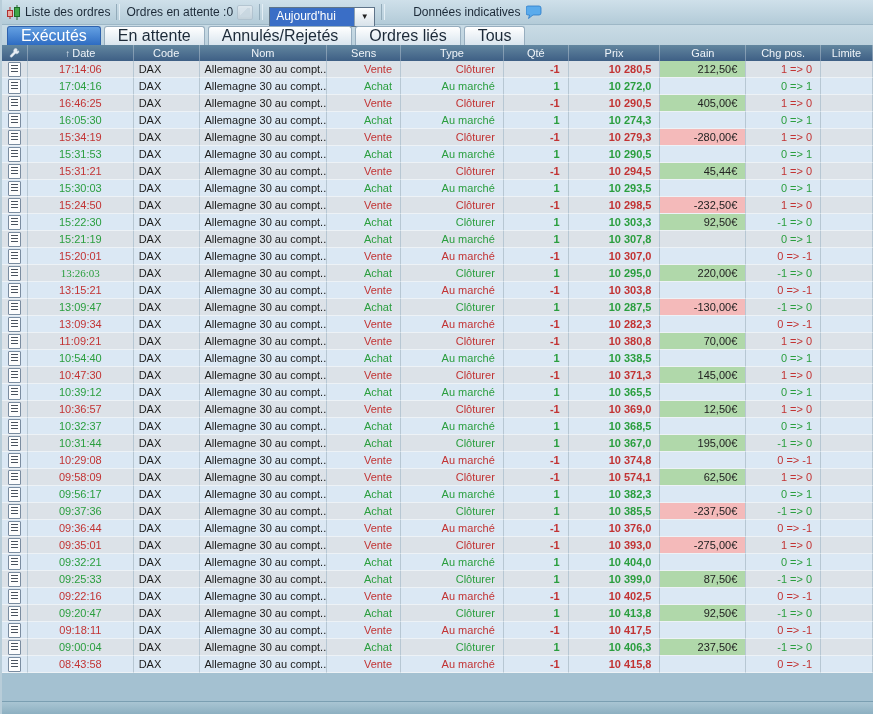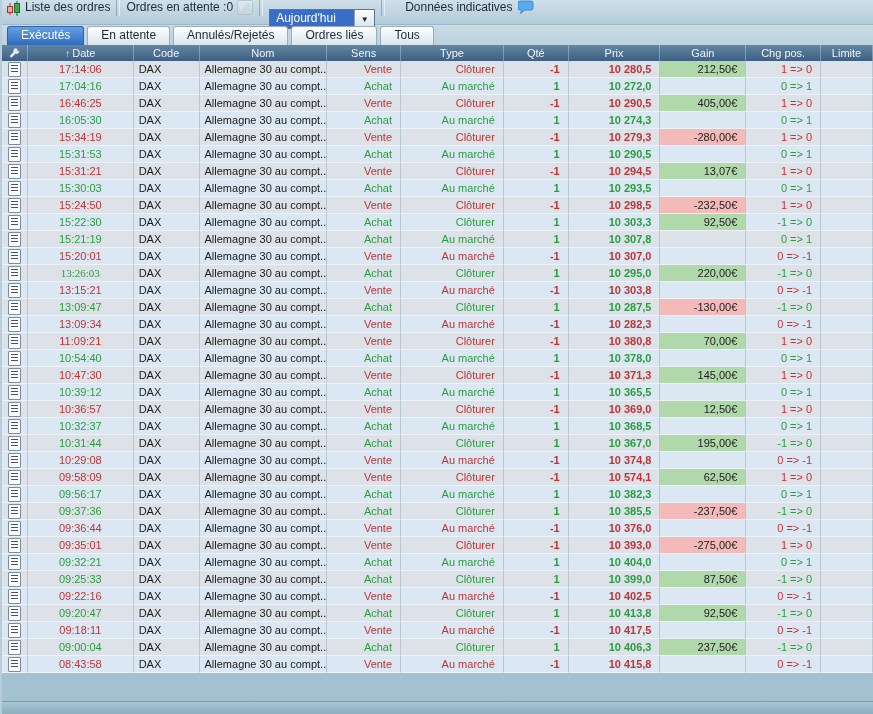--- a/index.html
+++ b/index.html
@@ -8,21 +8,21 @@
     font-family:"Liberation Sans", sans-serif;
     background:#a4c1d1;
   }
   .window{
     position:relative;width:873px;height:714px;
     border-left:2px solid #b8cdd9;box-sizing:border-box;
     background:#a4c1d1;
   }
   
   .toolbar{
-    height:24px;display:flex;align-items:flex-start;
+    height:24px;display:flex;align-items:center;
     background:linear-gradient(#cfe0ea,#b3cbd8);
     border-bottom:1px solid #9db7c6;
     font-size:12px;color:#1c2a38;white-space:nowrap;
   }
   .toolbar .sep{width:2px;height:16px;margin:0 6px;
     border-left:1px solid #93abba;border-right:1px solid #e3eef5;}
   .tb-title{margin-left:3px;}
   .candles{width:17px;height:17px;margin-left:3px;flex:0 0 auto;}
   .mini-icon{width:14px;height:13px;margin-left:4px;border-radius:2px;
     background:linear-gradient(#e7edf2,#c6d2da);border:1px solid #aebecb;opacity:.75;
@@ -37,28 +37,28 @@
   .combo-btn{width:19px;height:18px;background:linear-gradient(#fdfefe,#d8e2ea);
     border-left:1px solid #8fa2b2;display:flex;align-items:center;justify-content:center;
     font-size:8px;color:#222;}
   
   .filter-wrap{display:flex;align-items:center;height:18px;background:#fff;
     border:1px solid #9fb0bf;border-radius:8px;padding:0 5px 0 7px;width:118px;}
   .filter-wrap input{border:none;outline:none;flex:1;min-width:0;
     font-family:"Liberation Sans",sans-serif;font-size:11px;font-style:italic;color:#444;background:transparent;}
   .filter-wrap input::placeholder{color:#aab4bd;font-style:italic;}
   .clear-x{color:#b9c2cc;font-size:11px;font-weight:bold;margin-left:3px;}
-  .indic{margin-left:14px;}
+  .indic{margin-left:22px;}
   .bubble{width:16px;height:14px;margin-left:5px;}
   
   .tabbar{height:20px;display:flex;align-items:flex-end;
     background:linear-gradient(#c9dbe5,#bcd1dd);
     padding-left:5px;gap:3px;}
   .tab{
-    height:18px;line-height:17px;padding:0 13px;font-size:12px;color:#1c2a38;
+    height:18px;line-height:17px;padding:0 13px;font-size:16px;color:#1c2a38;
     background:linear-gradient(#ffffff,#d9e5ee);
     border:1px solid #97aebf;border-bottom:none;border-radius:3px 3px 0 0;
   }
   .tab.active{
     background:linear-gradient(#64a0e2,#2e6cc2);
     color:#fff;border-color:#2e62ad;
   }
   
   .grid{font-size:11px;}
   .grid-header{
@@ -252,21 +252,21 @@
           <div class="cell icon-cell" style="width: 26px;">
             <div class="doc-icon"></div>
           </div>
           <div class="cell c-center sell" style="width: 106px;">15:31:21</div>
           <div class="cell c-left dark" style="width: 66px;">DAX</div>
           <div class="cell c-left dark" style="width: 128px;">Allemagne 30 au compt...</div>
           <div class="cell c-right sell" style="width: 74px;">Vente</div>
           <div class="cell c-right sell" style="width: 103px;">Clôturer</div>
           <div class="cell c-right bold sell" style="width: 65px;">-1</div>
           <div class="cell c-right bold sell" style="width: 92px;">10 294,5</div>
-          <div class="cell c-right gain-cell gain-profit" style="width: 86px;">13,07€</div>
+          <div class="cell c-right gain-cell gain-profit" style="width: 86px;">45,44€</div>
           <div class="cell c-right sell" style="width: 75px;">1 =&gt; 0</div>
           <div class="cell c-left" style="width: 52px;"></div>
         </div>
         <div class="row b">
           <div class="cell icon-cell" style="width: 26px;">
             <div class="doc-icon"></div>
           </div>
           <div class="cell c-center buy" style="width: 106px;">15:30:03</div>
           <div class="cell c-left dark" style="width: 66px;">DAX</div>
           <div class="cell c-left dark" style="width: 128px;">Allemagne 30 au compt...</div>
@@ -416,21 +416,21 @@
         <div class="row b">
           <div class="cell icon-cell" style="width: 26px;">
             <div class="doc-icon"></div>
           </div>
           <div class="cell c-center buy" style="width: 106px;">10:54:40</div>
           <div class="cell c-left dark" style="width: 66px;">DAX</div>
           <div class="cell c-left dark" style="width: 128px;">Allemagne 30 au compt...</div>
           <div class="cell c-right buy" style="width: 74px;">Achat</div>
           <div class="cell c-right buy" style="width: 103px;">Au marché</div>
           <div class="cell c-right bold buy" style="width: 65px;">1</div>
-          <div class="cell c-right bold buy" style="width: 92px;">10 378,0</div>
+          <div class="cell c-right bold buy" style="width: 92px;">10 338,5</div>
           <div class="cell c-right gain-cell" style="width: 86px;"></div>
           <div class="cell c-right buy" style="width: 75px;">0 =&gt; 1</div>
           <div class="cell c-left" style="width: 52px;"></div>
         </div>
         <div class="row a">
           <div class="cell icon-cell" style="width: 26px;">
             <div class="doc-icon"></div>
           </div>
           <div class="cell c-center sell" style="width: 106px;">10:47:30</div>
           <div class="cell c-left dark" style="width: 66px;">DAX</div>

